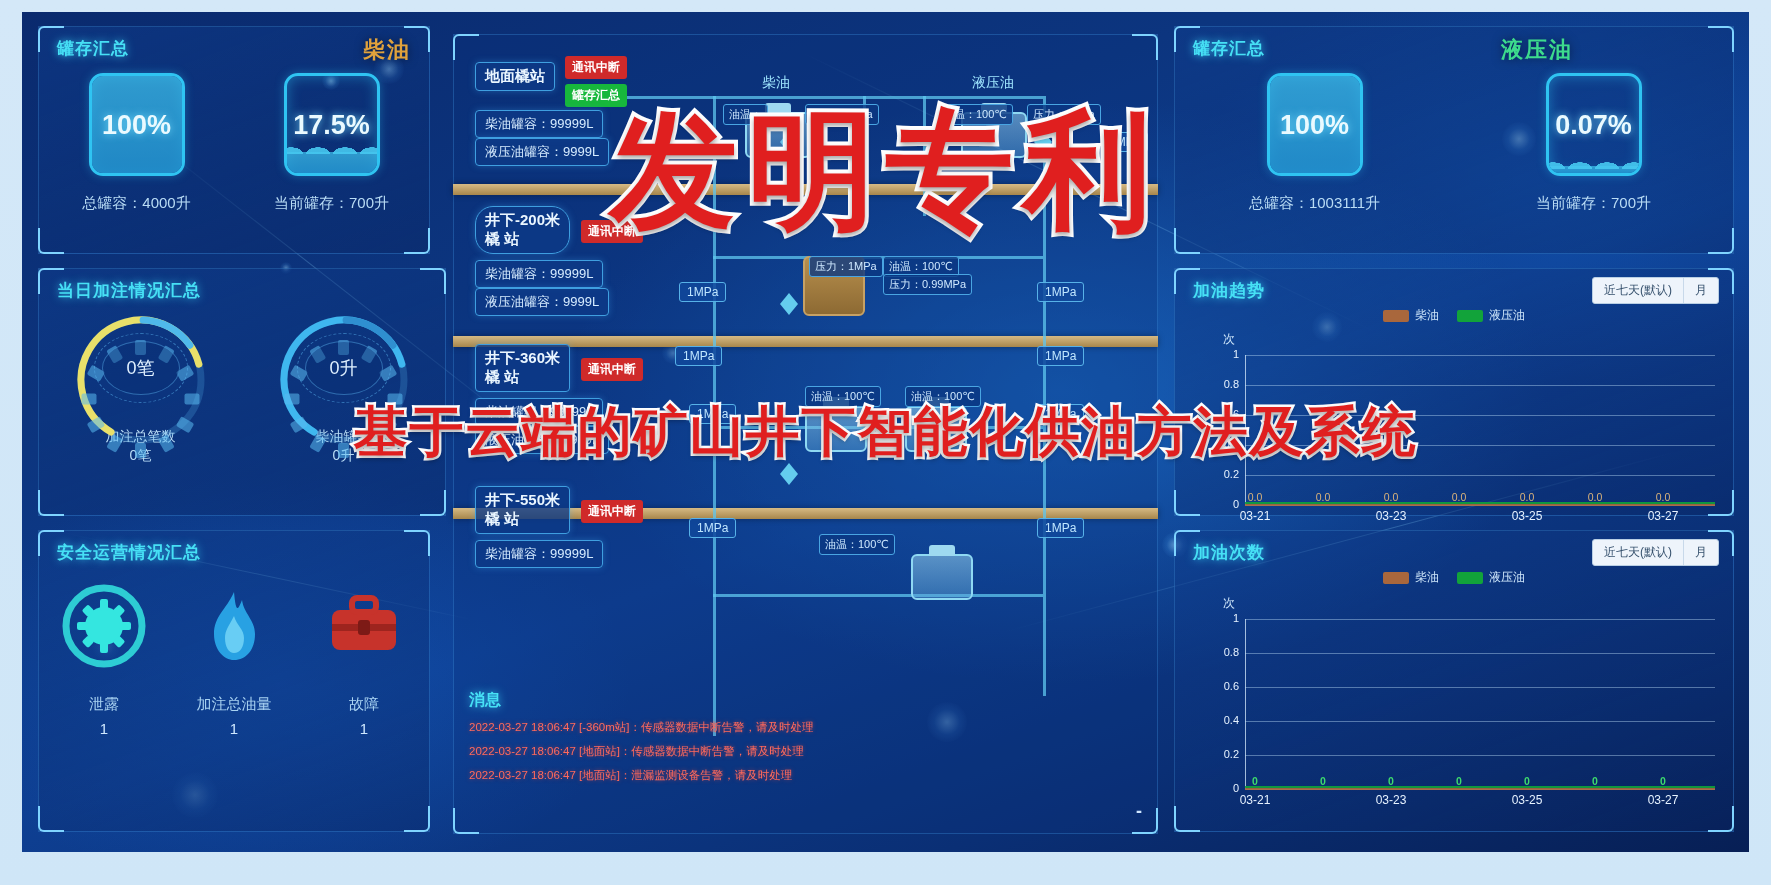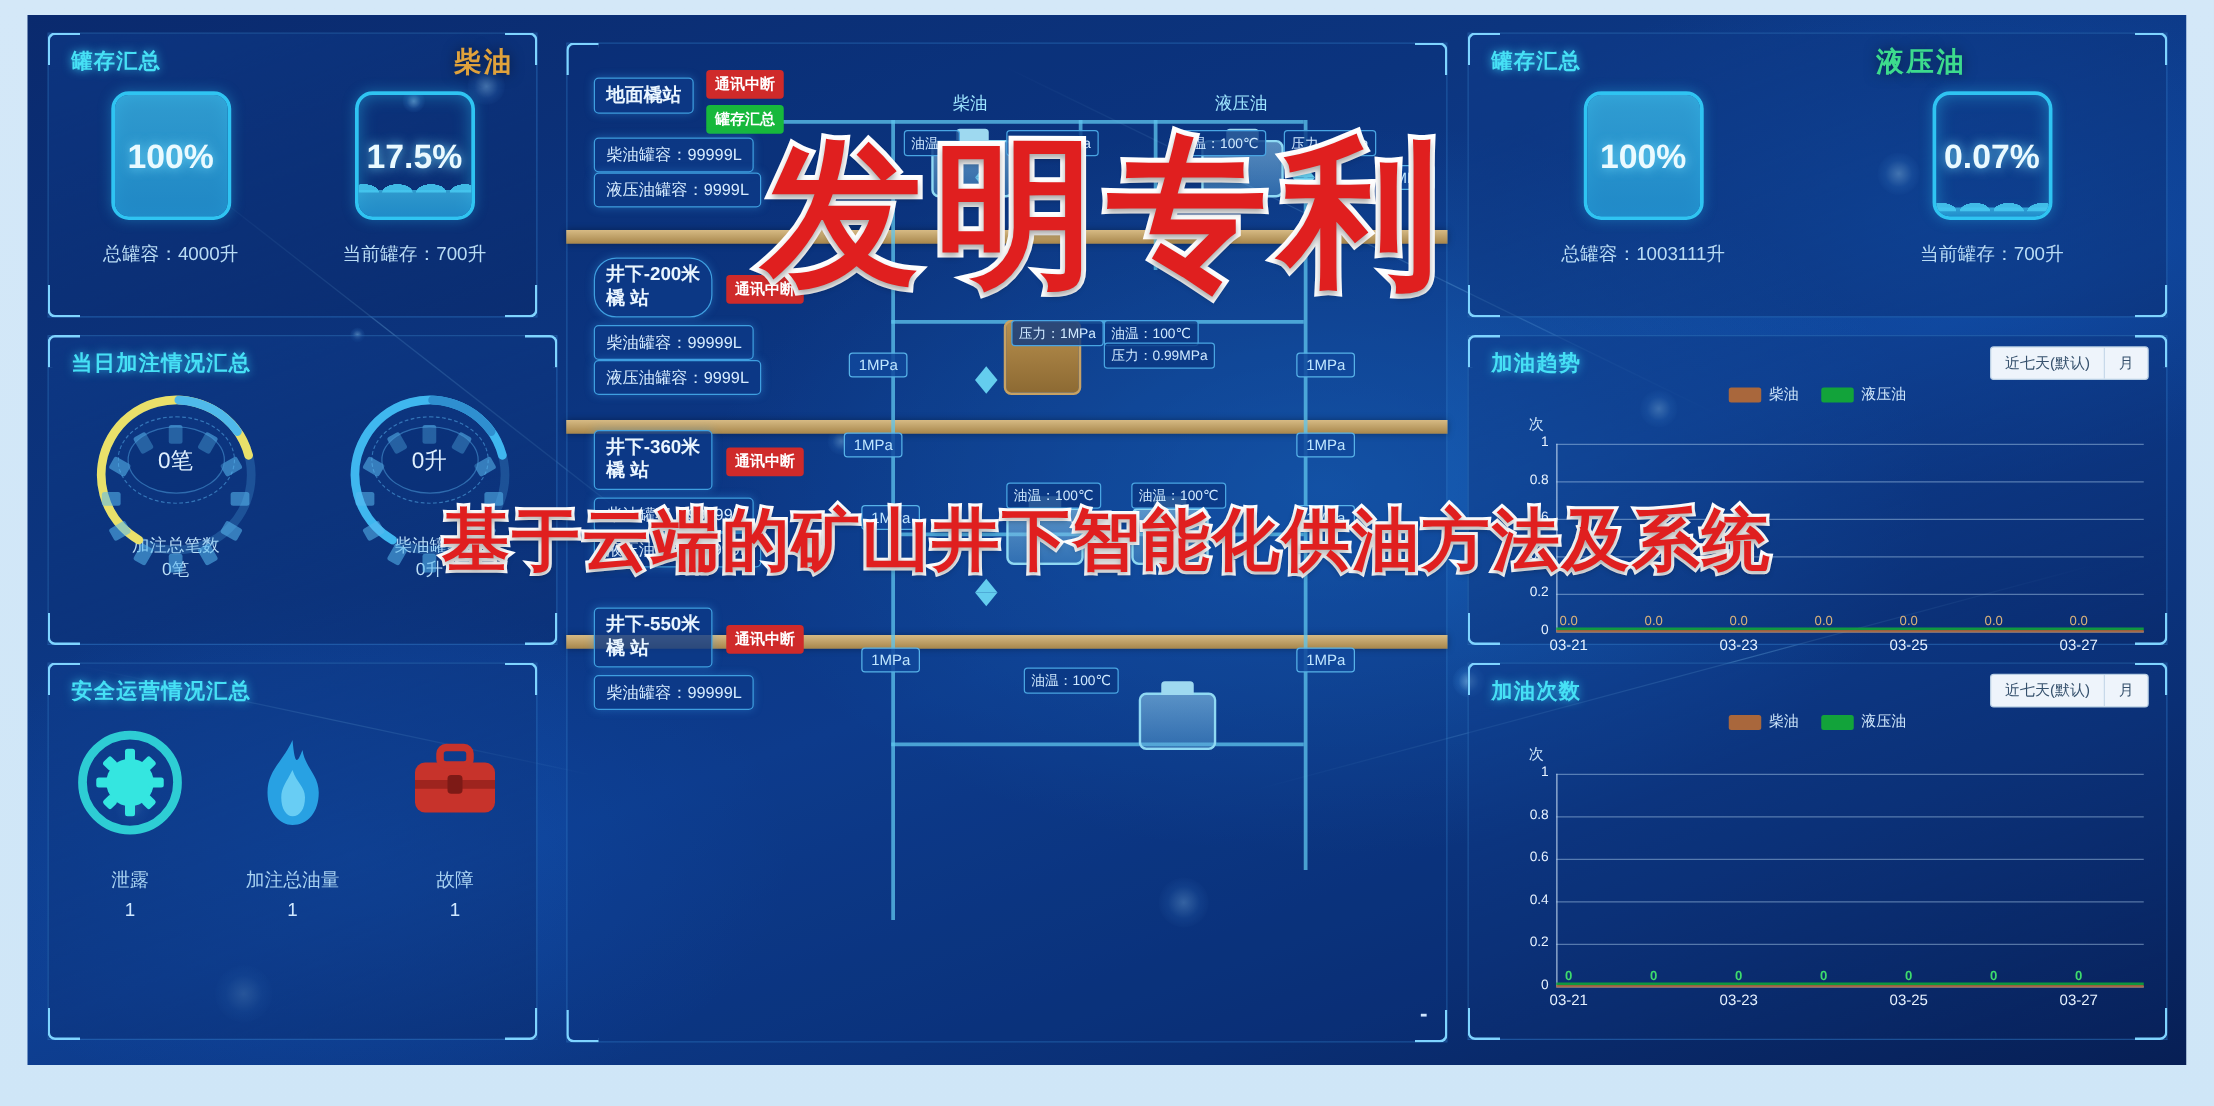--- a/index.html
+++ b/index.html
@@ -429,20 +429,26 @@
 
       <div>
         <div class="node-box node-title" style="left:22px;top:452px;line-height:1.25;">
           <span>井下-550米</span><br>
           <span>橇  站</span>
         </div>
         <div class="badge red" style="left:128px;top:466px;">通讯中断</div>
         <div class="node-box" style="left:22px;top:506px;">柴油罐容：99999L</div>
       </div>
 
+      <div id="msglog">
+        <div class="msg-title">消息</div>
+        <div class="msg-line" style="top:38px;">2022-03-27 18:06:47 [-360m站]：传感器数据中断告警，请及时处理</div>
+        <div class="msg-line" style="top:62px;">2022-03-27 18:06:47 [地面站]：传感器数据中断告警，请及时处理</div>
+        <div class="msg-line" style="top:86px;">2022-03-27 18:06:47 [地面站]：泄漏监测设备告警，请及时处理</div>
+      </div>
       <div style="position:absolute;right:16px;bottom:12px;color:#cfe6ff;font-size:18px;font-weight:bold;">-</div>
     </div>
 
     <div class="panel" style="left:1152px;top:14px;width:560px;height:228px;">
       <span class="corner tl"></span>
       <span class="corner tr"></span>
       <span class="corner bl"></span>
       <span class="corner br"></span>
       <div class="ptitle">罐存汇总</div>
       <div class="ptitle-right" style="color:#3ddb8d;right:160px;">液压油</div>

